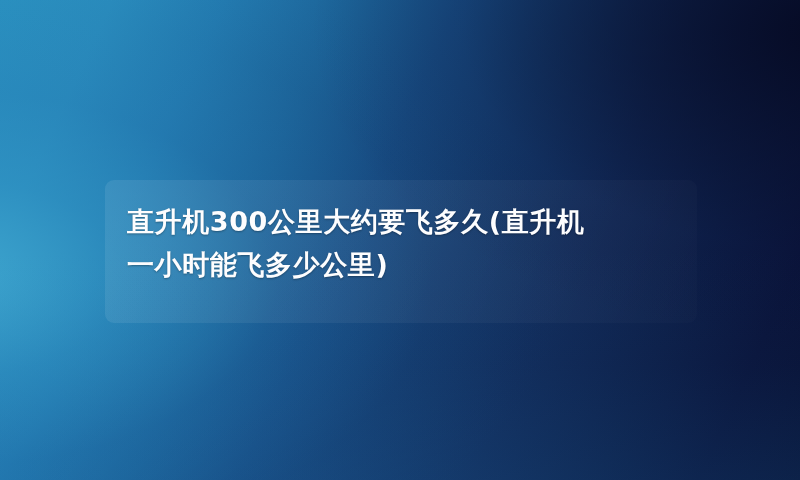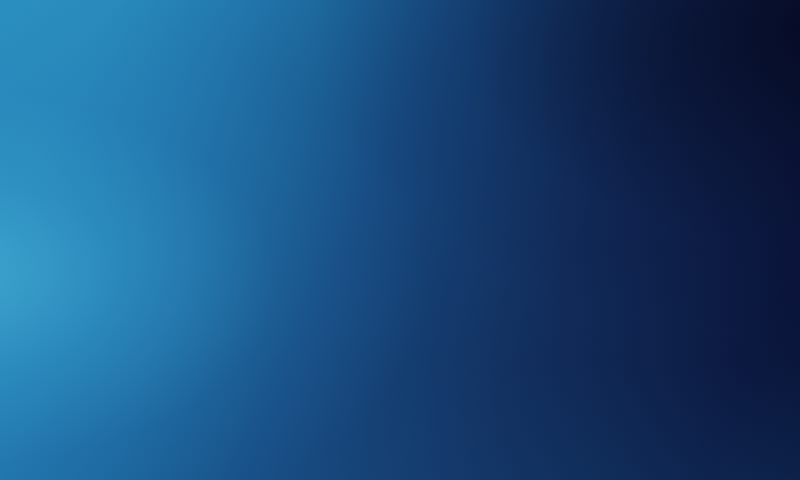--- a/index.html
+++ b/index.html
@@ -92,14 +92,18 @@
 </head>
 <body>
 
 <div id="banner">
 
   <div class="bg-base"></div>
   <div class="bg-tl-glow"></div>
   <div class="bg-br-shade"></div>
   <div class="bg-bottom-lift"></div>
 
+  <div class="text-panel">
+    <p class="headline">直升机300公里大约要飞多久(直升机
+一小时能飞多少公里)</p>
+  </div>
 
 </div>
 
 </body></html>

